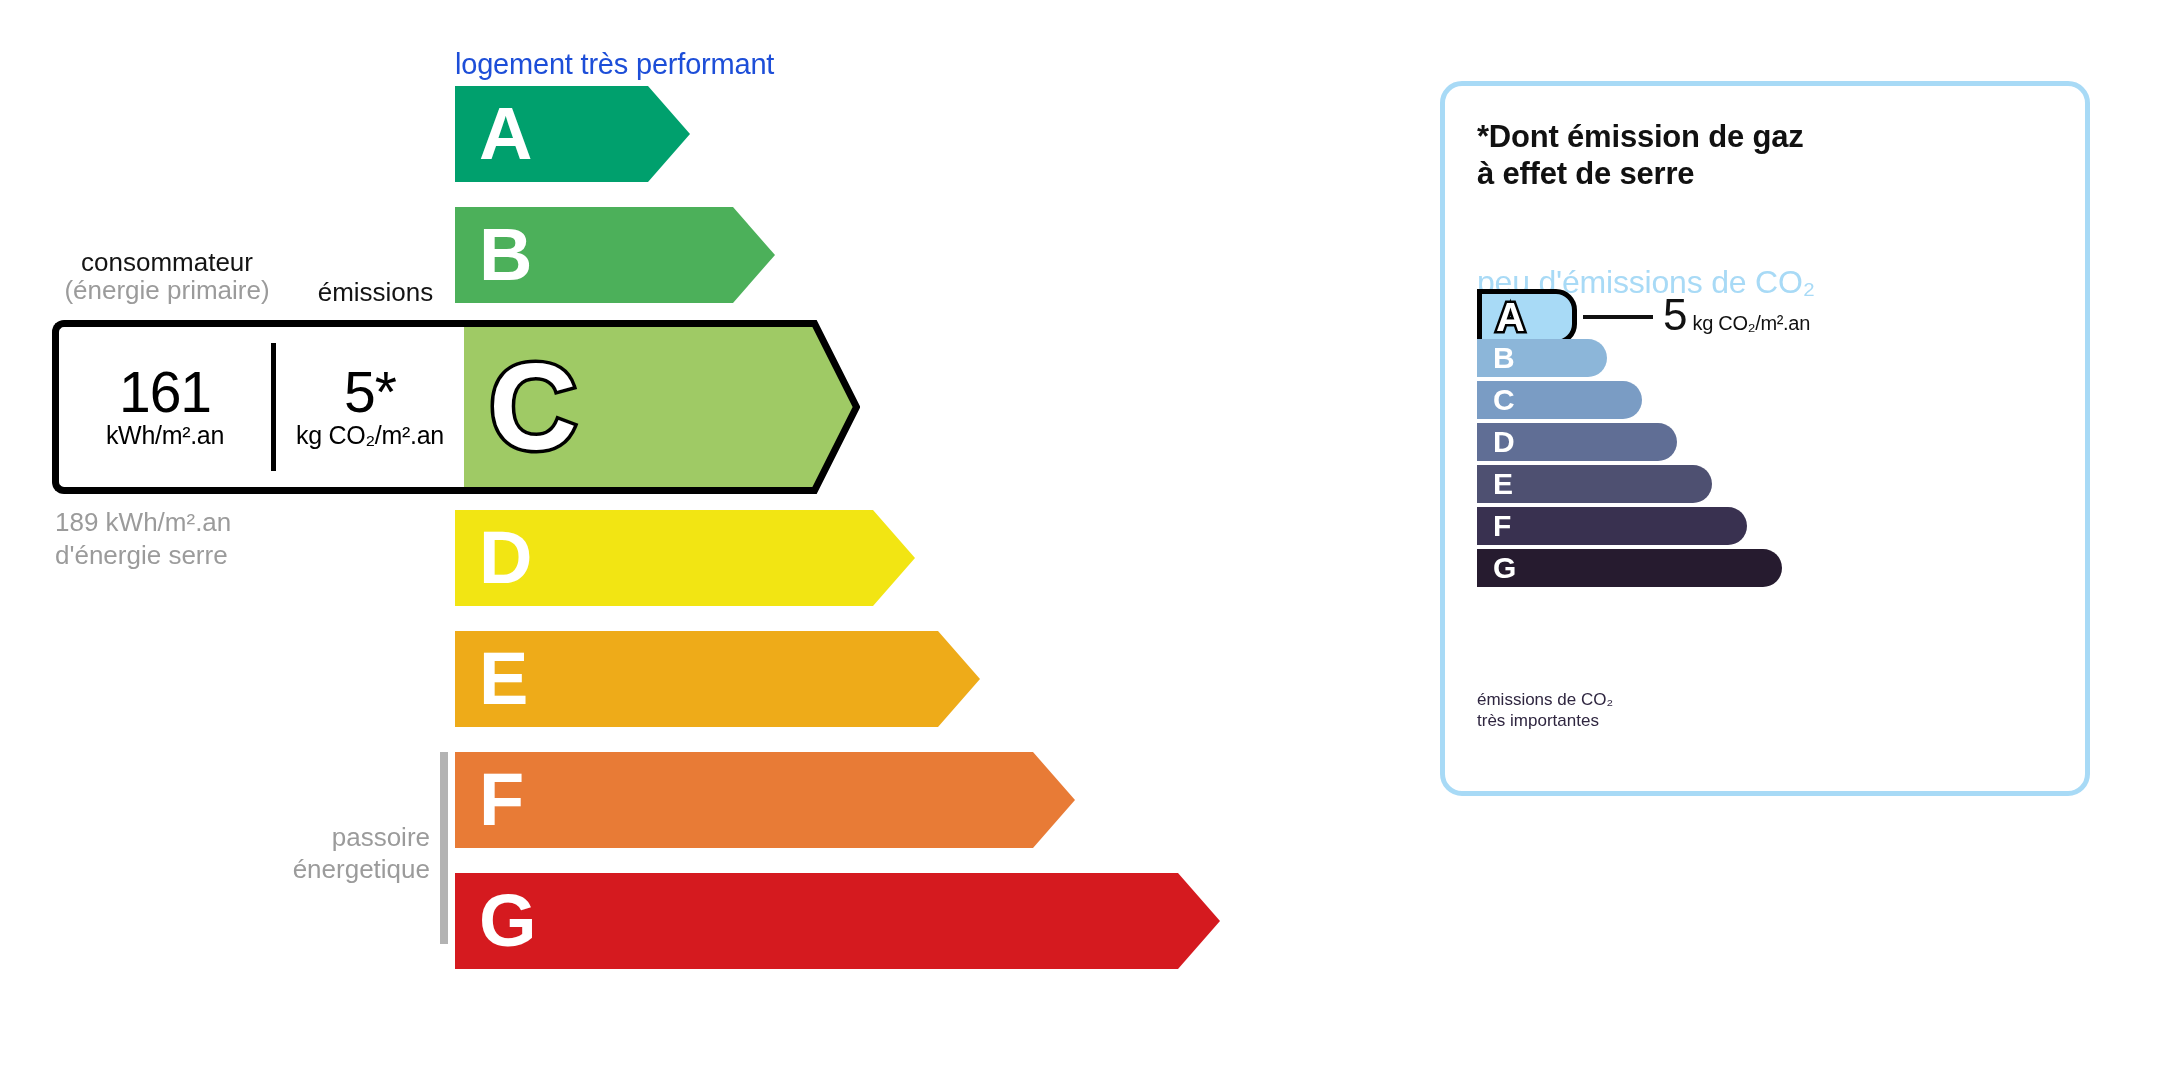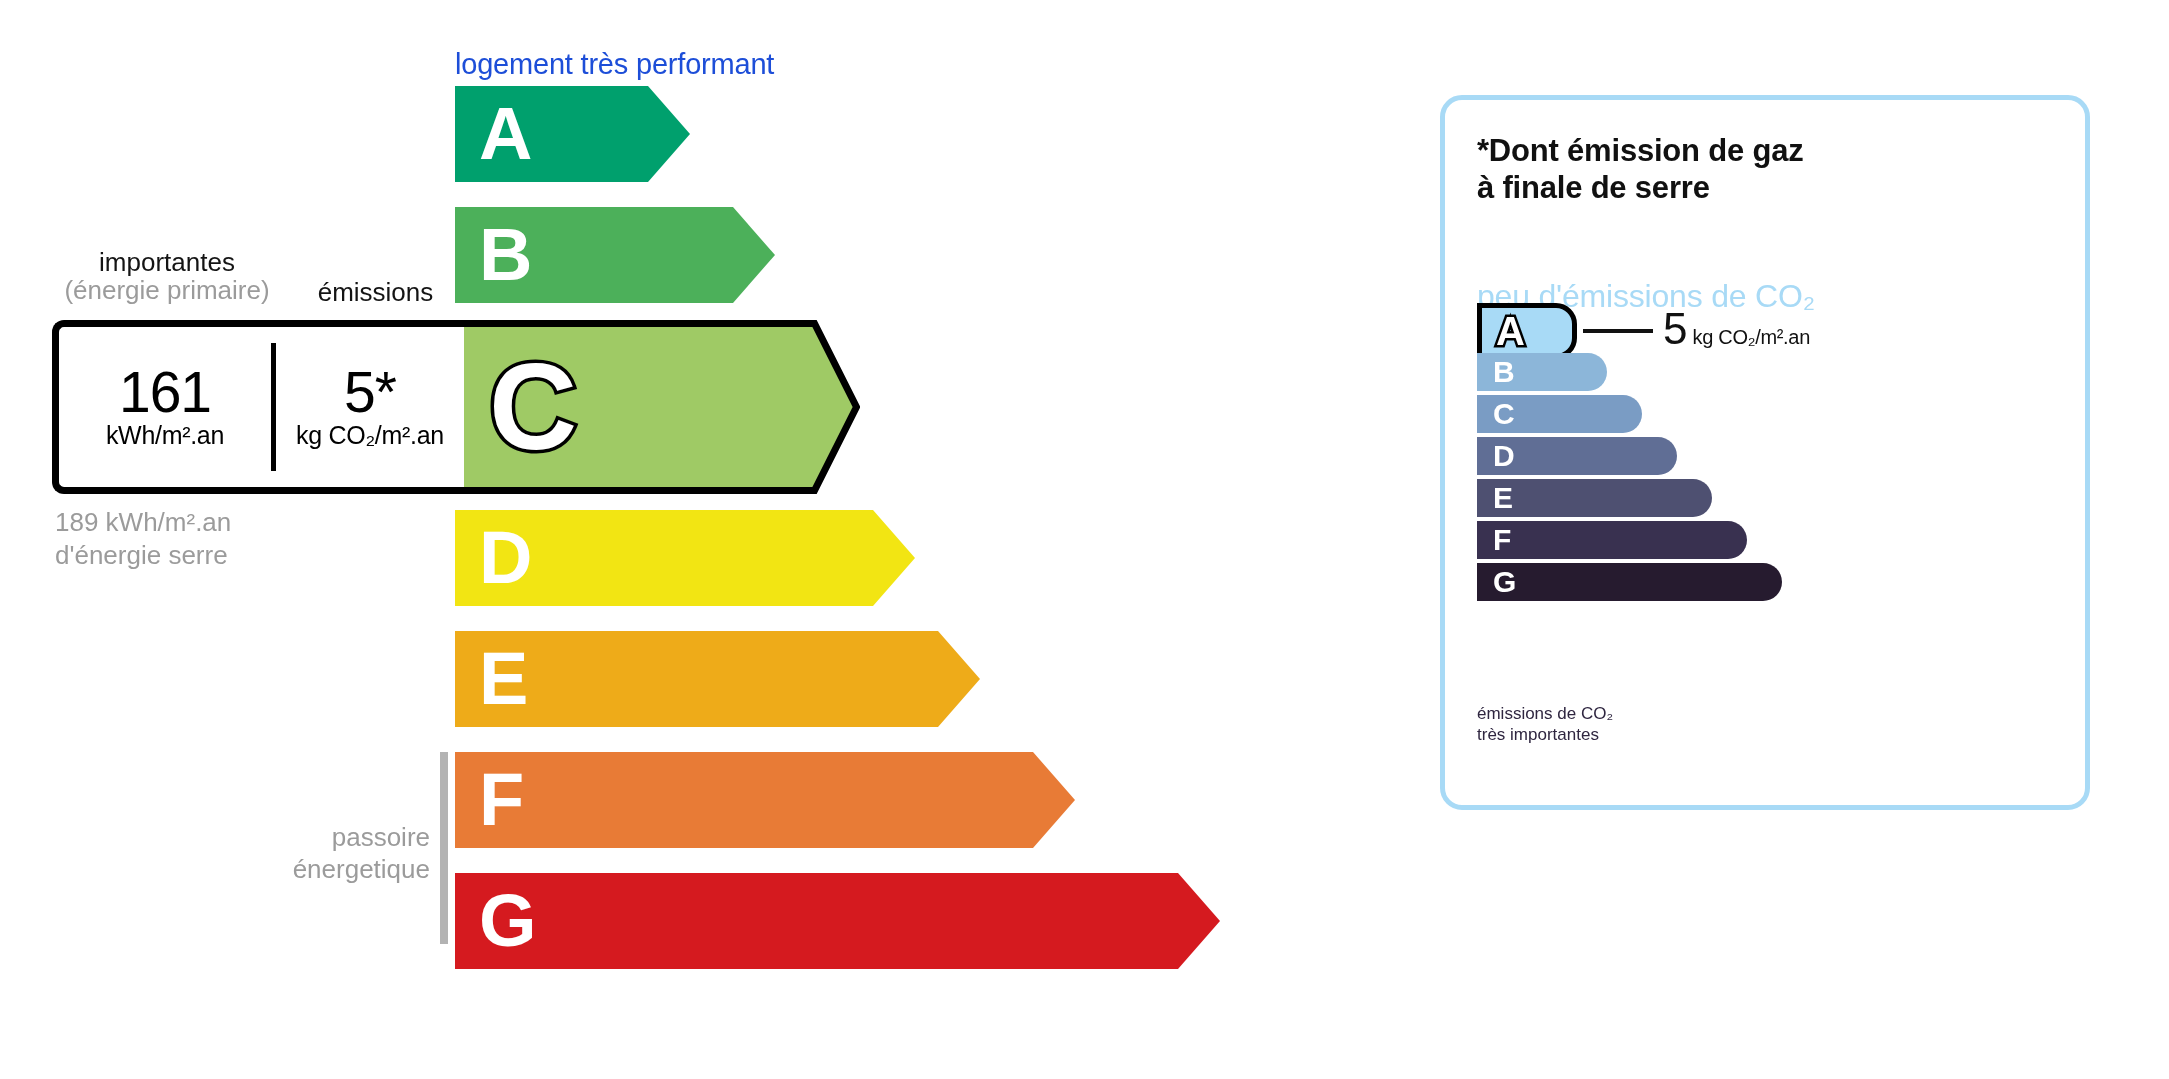--- a/index.html
+++ b/index.html
@@ -67,21 +67,21 @@
     position:absolute;left:24px;top:50%;transform:translateY(-50%);
     font-size:74px;font-weight:700;color:#ffffff;line-height:1;
     font-family:"Liberation Sans","DejaVu Sans",sans-serif;
   }
   .bar-letter.outlined{
     color:#ffffff;-webkit-text-stroke:7px #000;paint-order:stroke fill;
   }
 
   
   #co2-panel{
-    position:absolute;left:1440px;top:95px;width:650px;height:715px;
+    position:absolute;left:1440px;top:81px;width:650px;height:715px;
     border:5px solid #a8daf6;border-radius:22px;box-sizing:border-box;background:#fff;padding-left:44px;
   }
   .co2-title{
     position:absolute;left:32px;top:32px;font-size:31px;font-weight:700;
     color:#111;line-height:1.2;letter-spacing:-.2px;
   }
   .co2-top-caption{
     position:absolute;left:32px;top:178px;font-size:32px;color:#a8daf6;letter-spacing:-.2px;
   }
   .co2-bottom-caption{
@@ -107,21 +107,21 @@
   .co2-value .unit{font-size:20px;margin-left:5px;letter-spacing:-.3px;}
 </style>
 </head>
 <body>
 
 <div id="dpe-panel">
 
   <div class="top-caption">logement très performant</div>
 
   <div class="hdr-conso">
-    <span>importantes</span>
+    <span>consommateur</span>
     <span class="sub">(énergie primaire)</span>
   </div>
   <div class="hdr-emis">émissions</div>
 
   <div id="value-box">
     <div class="vb-cell left">
       <div class="vb-num">161</div>
       <div class="vb-unit">kWh/m².an</div>
     </div>
     <div class="vb-divider"></div>
@@ -199,21 +199,21 @@
           <div class="bar-letter">G</div>
         </div>
       </div>
     </div>
 
 </div>
 
 <div id="co2-panel">
   <div class="co2-title">
     <div>*Dont émission de gaz</div>
-    <div>à finale de serre</div>
+    <div>à effet de serre</div>
   </div>
 
   <div class="co2-top-caption">peu d'émissions de CO₂</div>
 
   <div id="co2-bars">
       <div class="co2-row" style="top: 203px; width: 100px; height: 56px;">
         <div class="co2-bar selected" style="width: 100px; background: rgb(168, 218, 246);">
           <div class="co2-letter outlined" style="font-size: 40px; left: 14px;">A</div>
         </div>
       </div>

